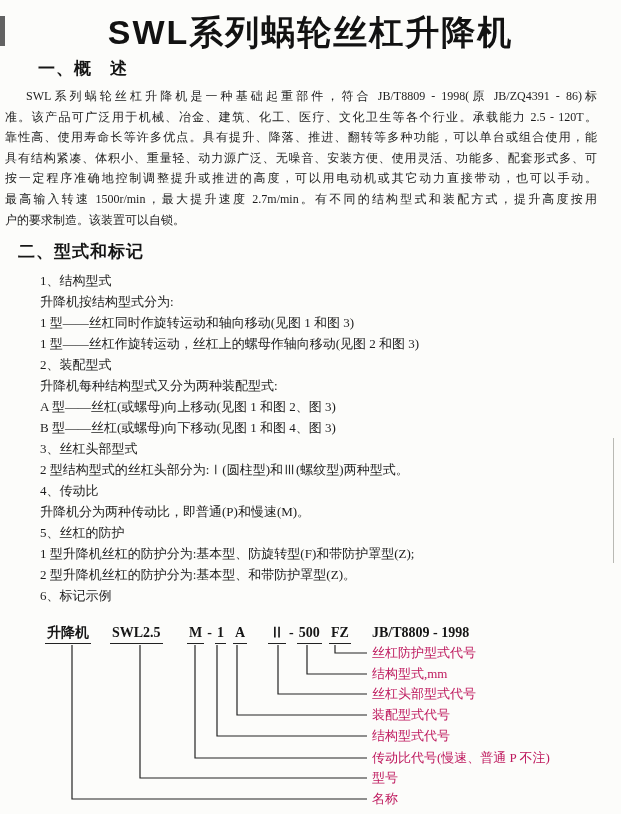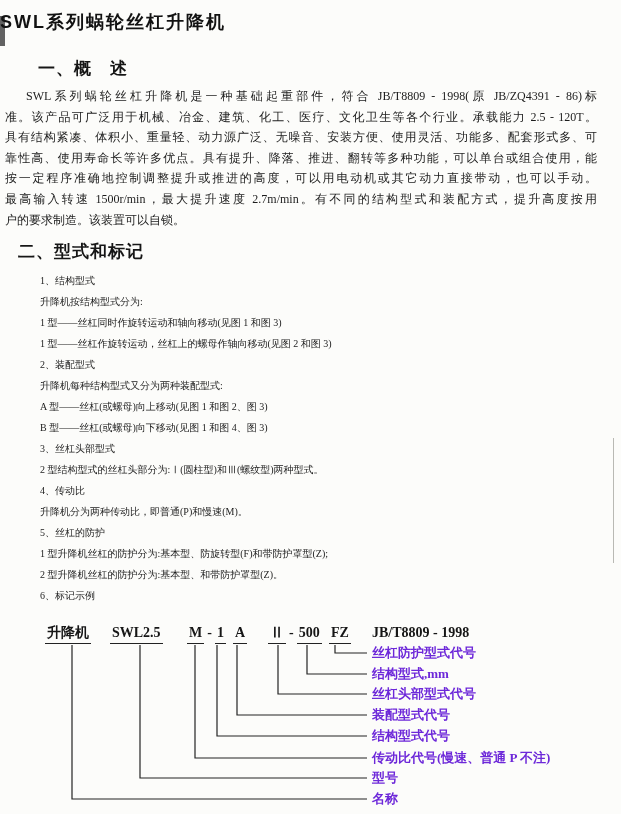--- a/index.html
+++ b/index.html
@@ -11,22 +11,23 @@
     color:#1c1c1c;
     font-family:"Liberation Serif", serif;
     overflow:hidden;
   }
   
   .scan-mark{position:absolute;left:0;top:16px;width:5px;height:30px;background:#2f2f2f;opacity:.75;}
   .scan-line{position:absolute;left:613px;top:438px;width:1px;height:125px;background:#b9b9b4;}
 
   .title{
     position:absolute;top:10px;left:0;width:100%;
+    text-align:center;
     font-family:"Liberation Sans", sans-serif;
-    font-weight:900;font-size:18px;letter-spacing:2px;
+    font-weight:900;font-size:34px;letter-spacing:2px;
     color:#121212;
   }
   .h-sec{
     position:absolute;left:18px;
     font-family:"Liberation Sans", sans-serif;
     font-weight:700;font-size:17px;letter-spacing:1px;
     color:#161616;
   }
   .h-overview{top:57px;margin-left:20px;}
   .h-types{top:240px;}
@@ -38,61 +39,61 @@
   .para-line{
     height:20.6px;line-height:20.6px;
     text-align:justify;text-align-last:justify;
     white-space:nowrap;
   }
   .para-line.first{text-indent:1.75em;}
   .para-line.last{text-align-last:left;}
 
   .items{
     position:absolute;left:40px;top:270px;width:570px;
-    font-size:10px;
+    font-size:13px;
   }
   .type-item{height:21px;line-height:21px;white-space:nowrap;}
 
   .diagram{position:absolute;left:0;top:622px;width:518px;height:192px;}
   .leads{position:absolute;left:0;top:0;}
   .code-part{
     position:absolute;top:2px;
     font-size:14px;font-weight:600;line-height:18px;
     white-space:nowrap;color:#161616;
   }
   .code-part .u{
     display:inline-block;
     border-bottom:1.5px solid #222;
     padding:0 2px 1px 2px;
   }
   .code-part .sep{margin:0 3px;}
   .code-standard{font-weight:600;}
   .lead-label{
     position:absolute;left:372px;
     font-size:13px;line-height:20px;
-    white-space:nowrap;color:#6d28d9;
-    font-weight:700;
+    white-space:nowrap;color:#be185d;
+    font-weight:400;
   }
 </style>
 </head>
 <body>
 
 <div class="page">
   <div class="scan-mark"></div>
   <div class="scan-line"></div>
 
   <div class="title">SWL系列蜗轮丝杠升降机</div>
 
   <div class="h-sec h-overview">一、概　述</div>
 
   <div class="para">
     <div class="para-line first">SWL系列蜗轮丝杠升降机是一种基础起重部件，符合 JB/T8809 - 1998(原 JB/ZQ4391 - 86)标</div>
     <div class="para-line">准。该产品可广泛用于机械、冶金、建筑、化工、医疗、文化卫生等各个行业。承载能力 2.5 - 120T。</div>
+    <div class="para-line">靠性高、使用寿命长等许多优点。具有提升、降落、推进、翻转等多种功能，可以单台或组合使用，能</div>
     <div class="para-line">具有结构紧凑、体积小、重量轻、动力源广泛、无噪音、安装方便、使用灵活、功能多、配套形式多、可</div>
-    <div class="para-line">靠性高、使用寿命长等许多优点。具有提升、降落、推进、翻转等多种功能，可以单台或组合使用，能</div>
     <div class="para-line">按一定程序准确地控制调整提升或推进的高度，可以用电动机或其它动力直接带动，也可以手动。</div>
     <div class="para-line">最高输入转速 1500r/min，最大提升速度 2.7m/min。有不同的结构型式和装配方式，提升高度按用</div>
     <div class="para-line last">户的要求制造。该装置可以自锁。</div>
   </div>
 
   <div class="h-sec h-types">二、型式和标记</div>
 
   <div class="items">
     <div class="type-item">1、结构型式</div>
     <div class="type-item">升降机按结构型式分为:</div>

